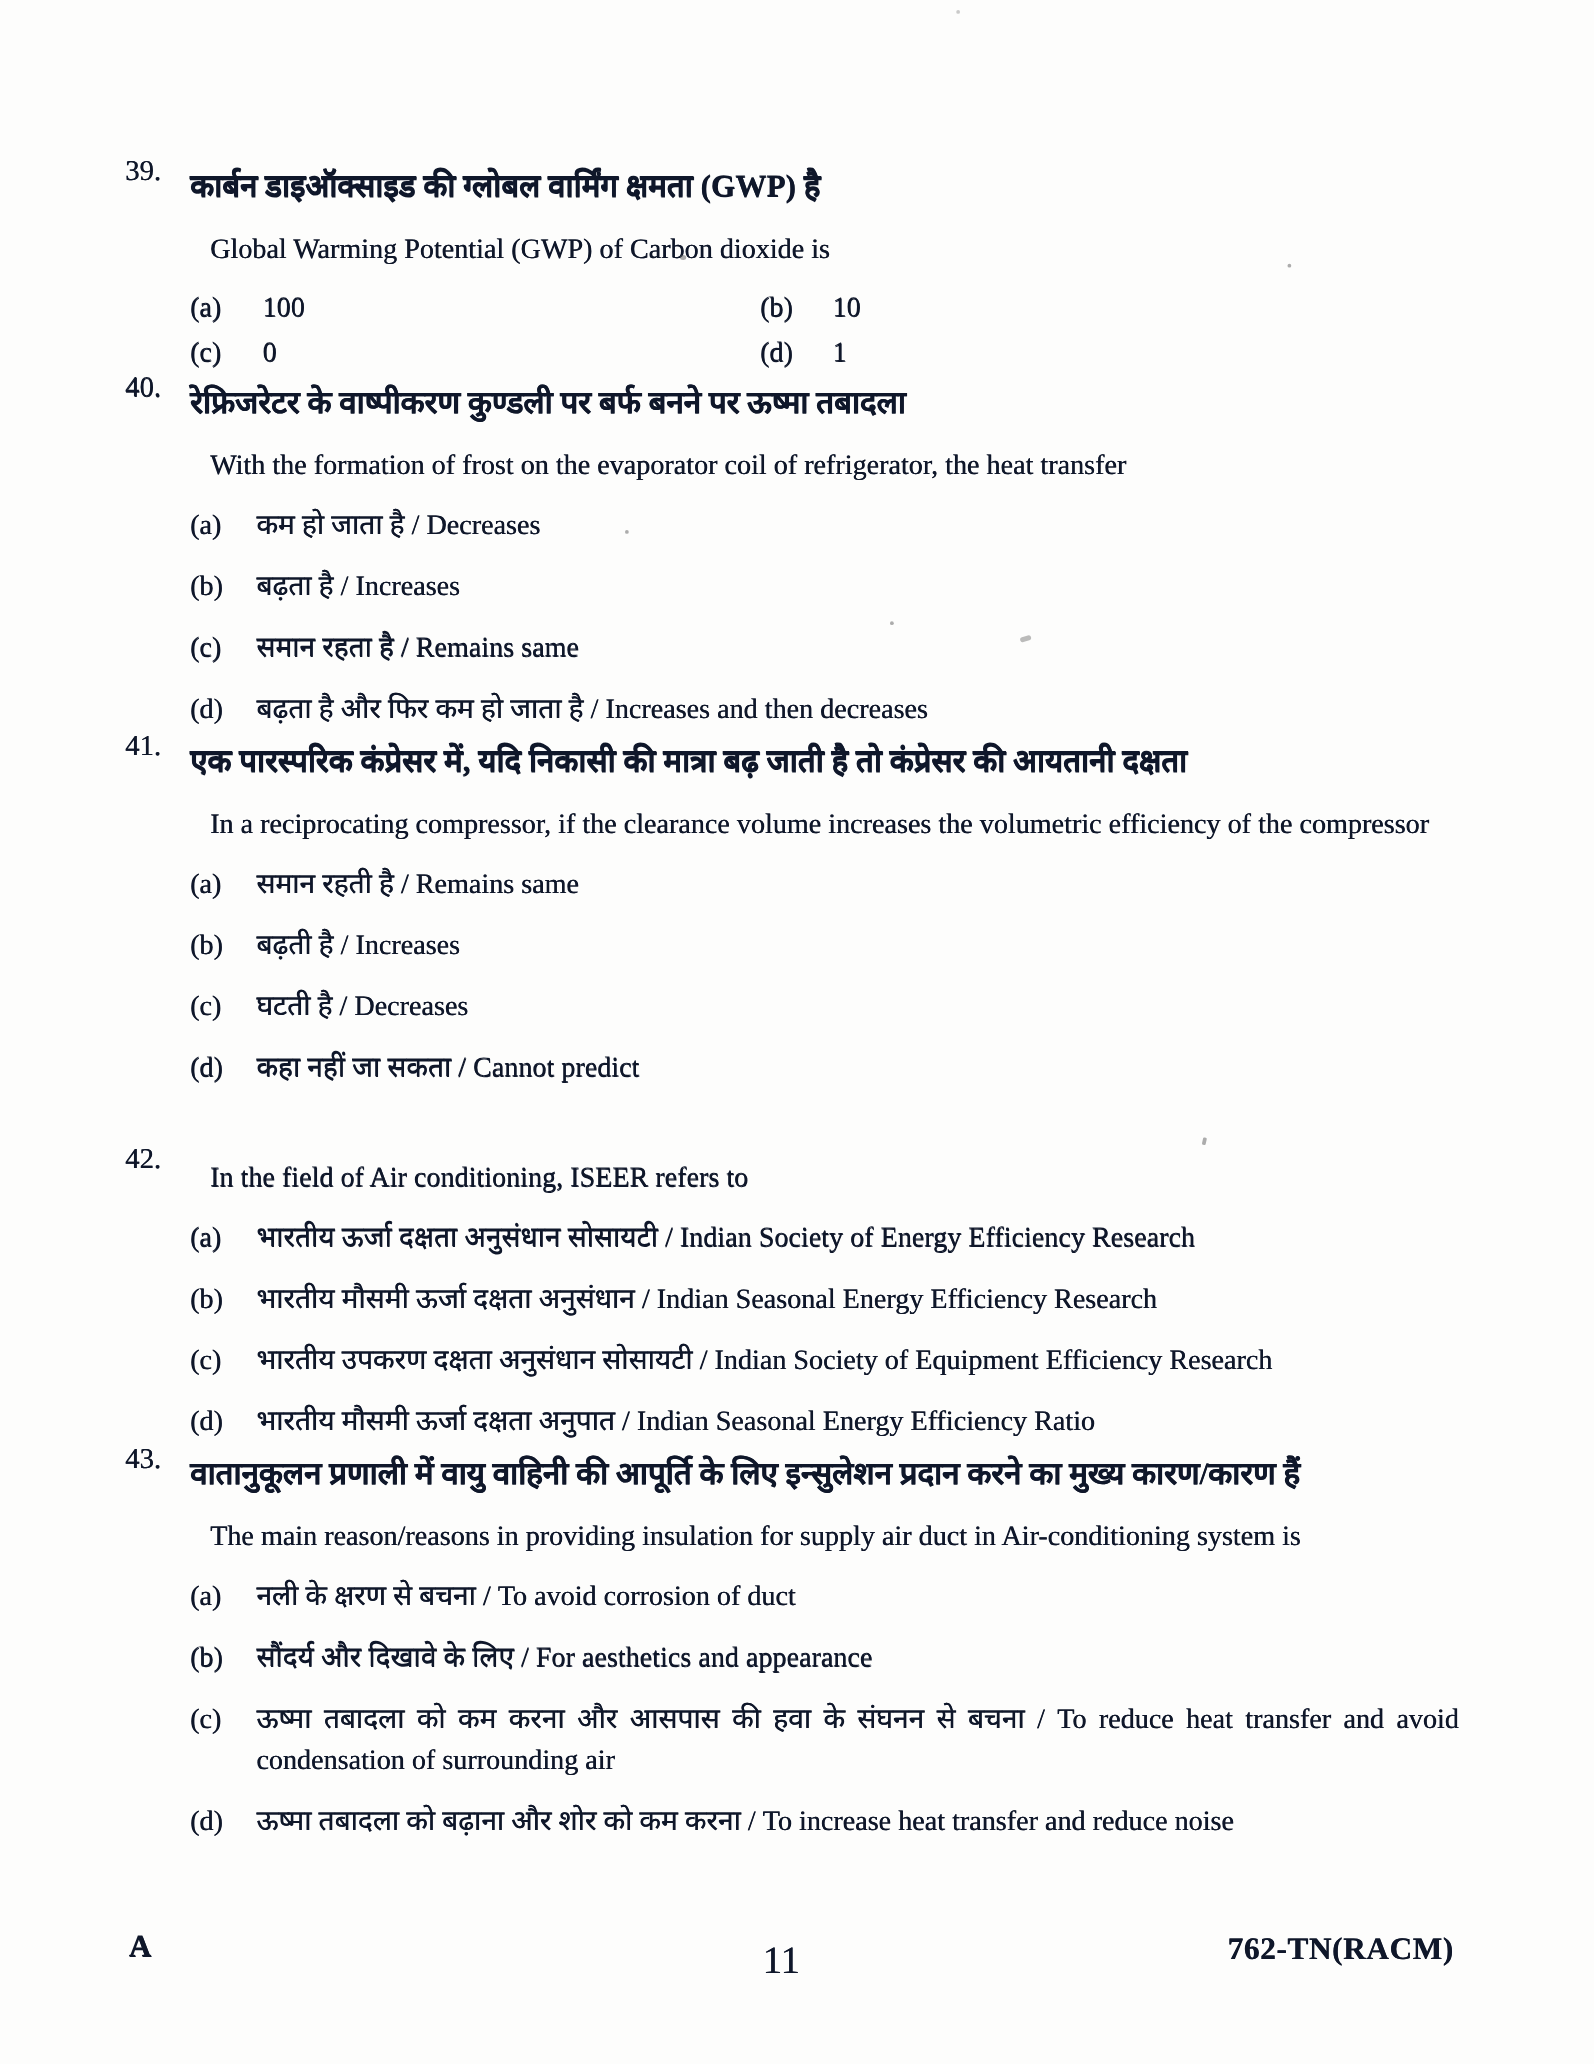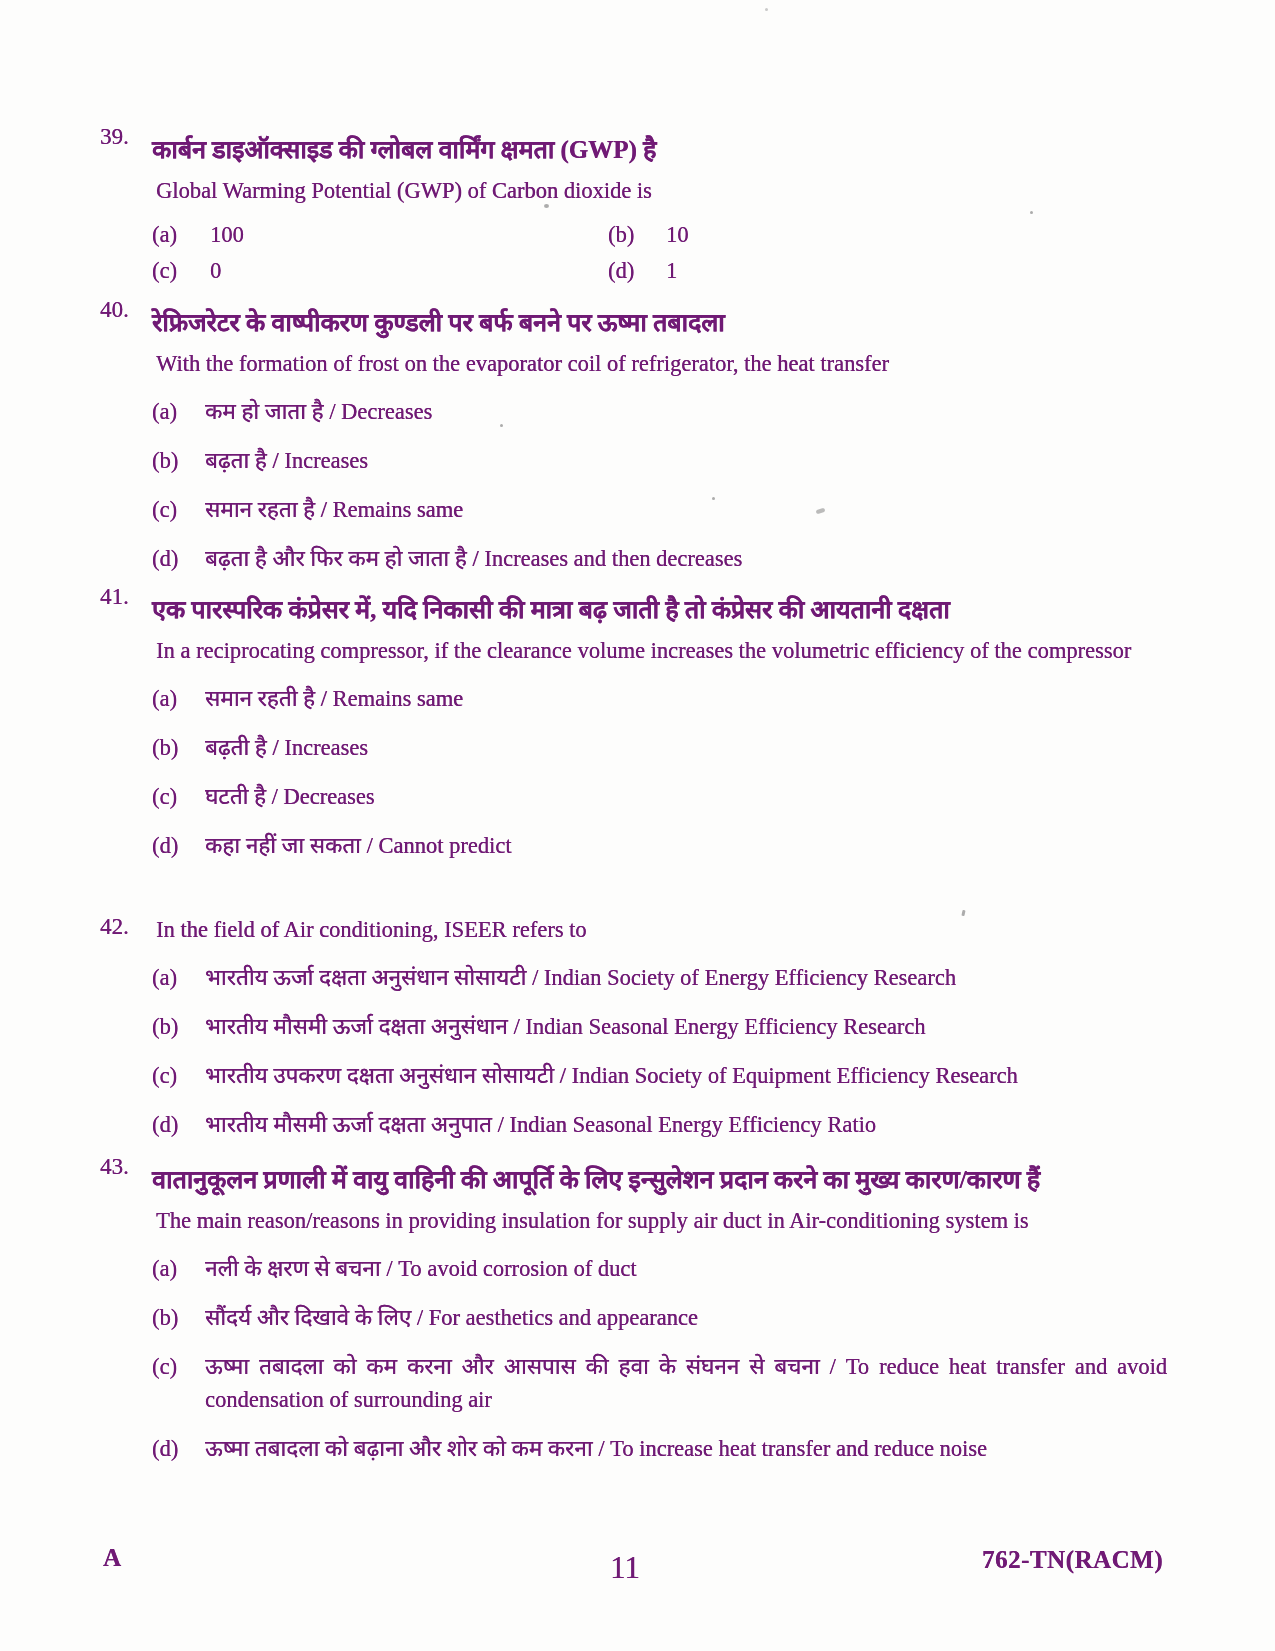--- a/index.html
+++ b/index.html
@@ -2,21 +2,21 @@
 <html><head>
 <meta charset="utf-8">
 <style>
   html, body { margin: 0; padding: 0; background: #e8e8e8; }
   .page {
     position: relative;
     width: 1275px;
     height: 1651px;
     margin: 0 auto;
     background: #fdfdfc;
-    color: #701a75;
+    color: #0f172a;
     font-family: "Liberation Serif", "DejaVu Serif", serif;
     overflow: hidden;
     text-shadow: 0.3px 0.2px 0 currentColor; 
   }
   .question { position: absolute; left: 100px; display: flex; }
   .qnum {
     flex: none;
     width: 52px;
     font-size: 23px;
     line-height: 34px;
@@ -24,21 +24,21 @@
   .qbody { width: 1015px; }
   .q-hindi {
     font-size: 25px;
     line-height: 34px;
     font-weight: 600;
     margin: 13px 0 8px 0;
   }
   .q-english {
     font-size: 22.5px;
     line-height: 31px;
-    margin: 4px;
+    margin: 16px;
     text-align: justify;
   }
   .option {
     display: flex;
     margin-top: 16px;
     font-size: 22.5px;
     line-height: 33px;
   }
   .opt-label { flex: none; width: 53px; }
   .opt-text { flex: 1; text-align: justify; }

